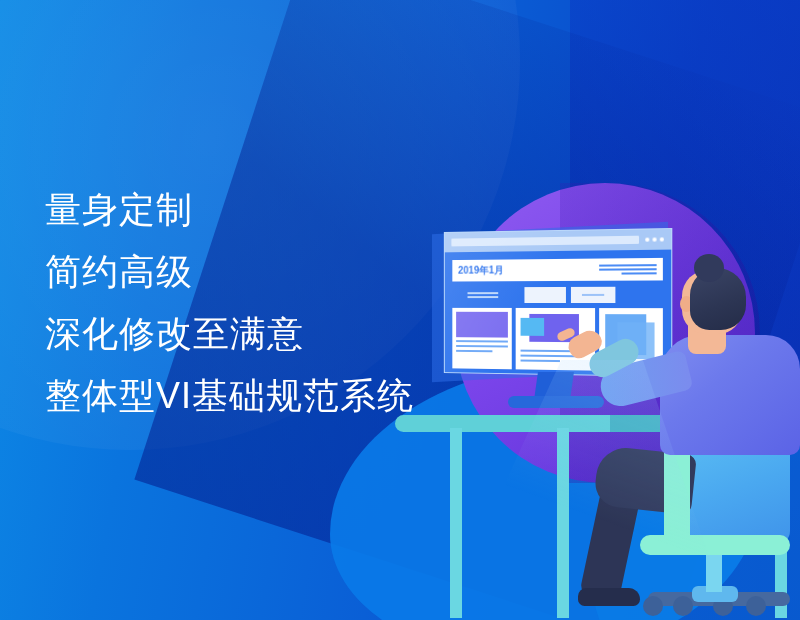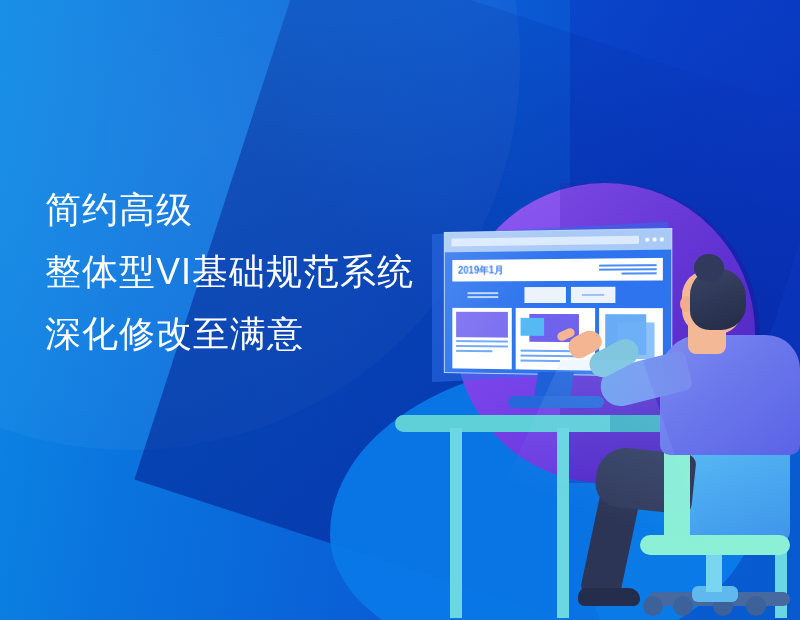--- a/index.html
+++ b/index.html
@@ -615,18 +615,19 @@
     <div class="p-head"></div>
     <div class="p-ear"></div>
     <div class="p-hair"></div>
     <div class="p-bun"></div>
 
     <div class="light-beam"></div>
   </div>
 
 
   <div class="sublist">
+    <div class="subline">量身定制</div>
     <div class="subline">简约高级</div>
+    <div class="subline">深化修改至满意</div>
     <div class="subline">整体型VI基础规范系统</div>
-    <div class="subline">深化修改至满意</div>
   </div>
 
 </div>
 
 </body></html>

